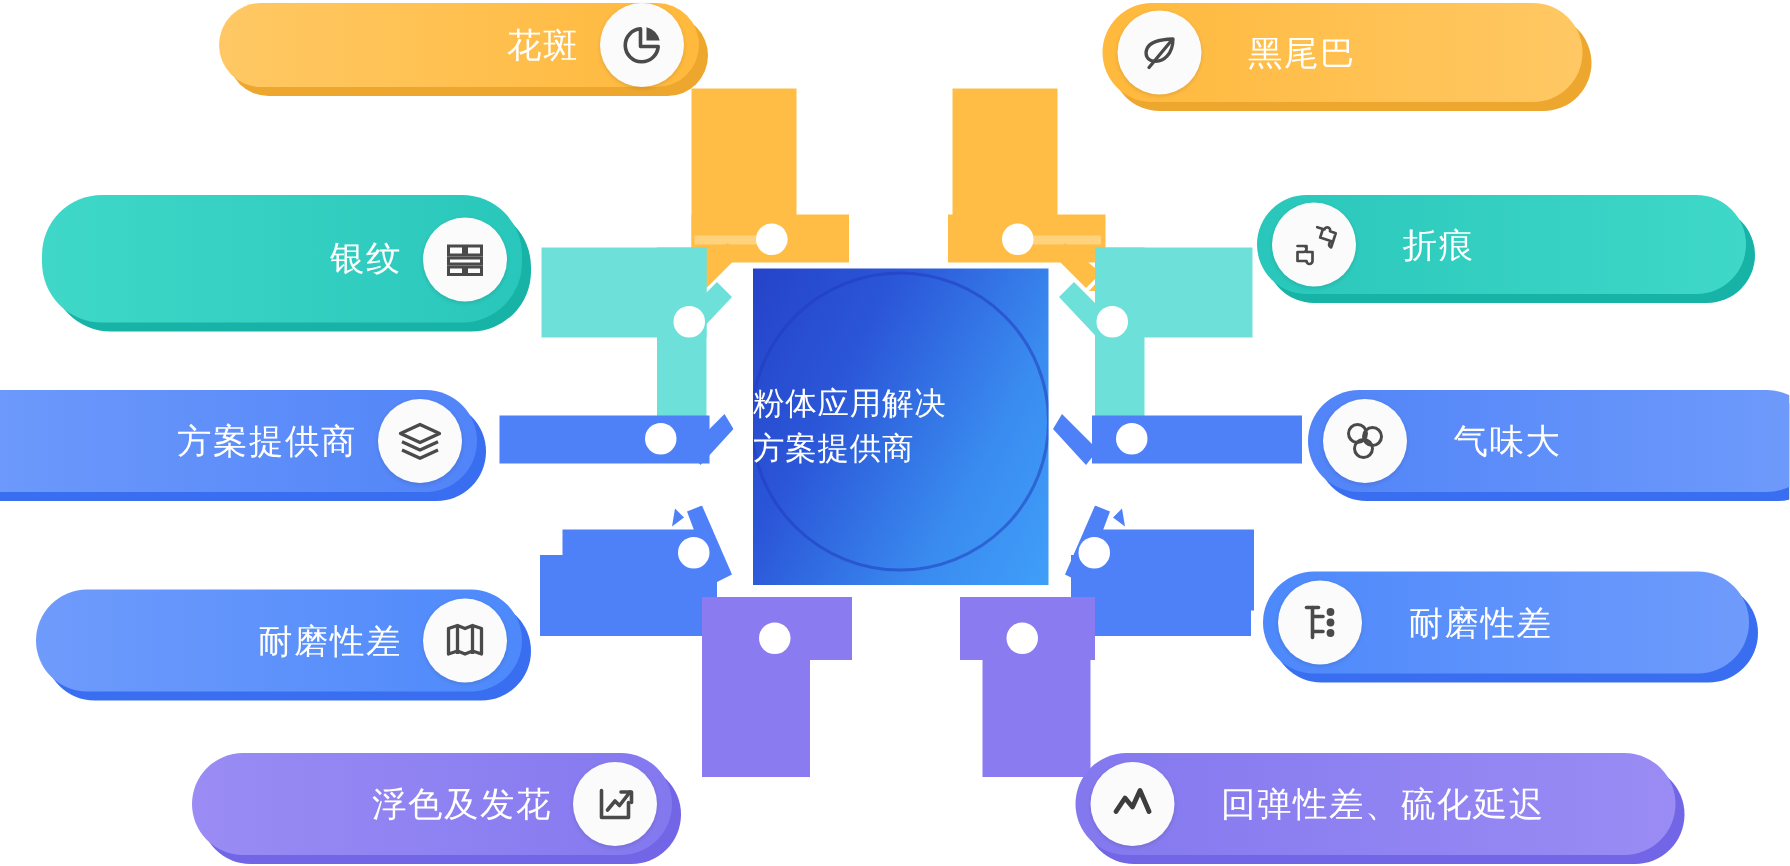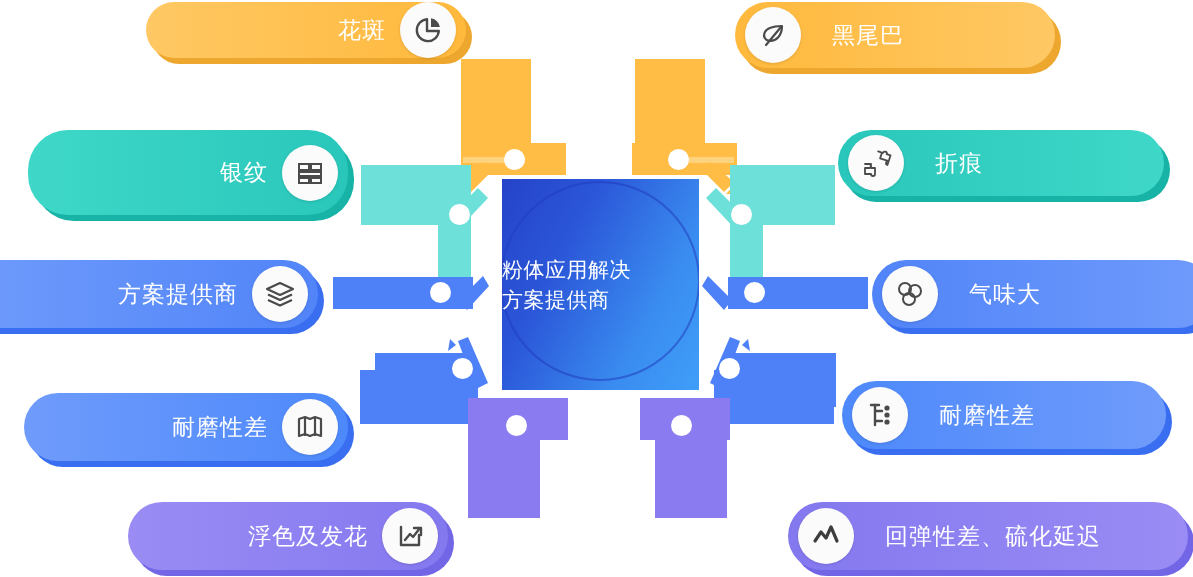--- a/index.html
+++ b/index.html
@@ -321,21 +321,21 @@
       <span class="badge">
         <svg width="32" height="32" viewBox="0 0 32 32">
           <path d="M7 7v18h18V15" fill="none" stroke="#4a4a4a" stroke-width="2.4" stroke-linecap="round" stroke-linejoin="round"></path>
           <path d="M11 20l5-6 3 3 7-9" fill="none" stroke="#4a4a4a" stroke-width="2.4" stroke-linecap="round" stroke-linejoin="round"></path>
           <path d="M20 8h7v7" fill="none" stroke="#4a4a4a" stroke-width="2.4" stroke-linecap="round" stroke-linejoin="round"></path>
         </svg>
       </span>
     </div>
   </div>
 
-  <div class="pill lt" style="left:788px;top:502px;width:400px;height:68px;">
+  <div class="pill lt" style="left:717px;top:502px;width:400px;height:68px;">
     <div class="shadow" style="background:#7265e6;"></div>
     <div class="body" style="background:linear-gradient(90deg,#8478ef 0%,#9a8cf4 100%);">
       <span class="badge">
         <svg width="32" height="32" viewBox="0 0 32 32">
           <path d="M5 21l6-9 5 6 5-11 6 14" fill="none" stroke="#3d3d3d" stroke-width="3.2" stroke-linecap="round" stroke-linejoin="round"></path>
         </svg>
       </span>
       <span class="label">回弹性差、硫化延迟</span>
     </div>
   </div>

